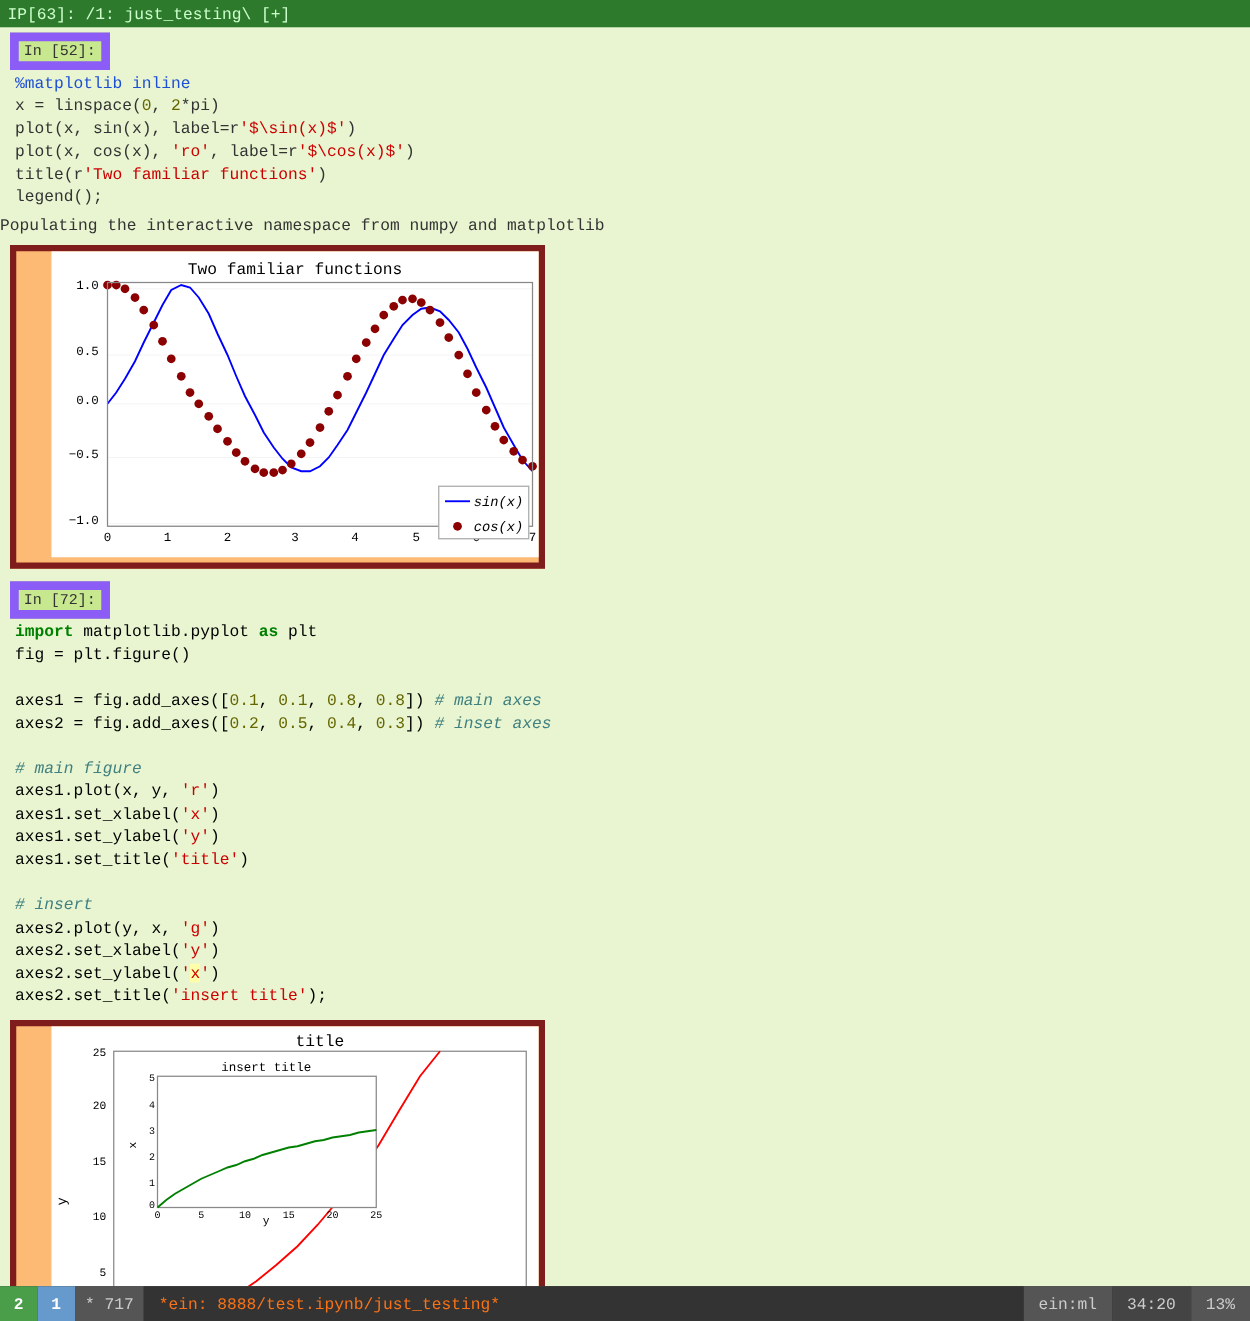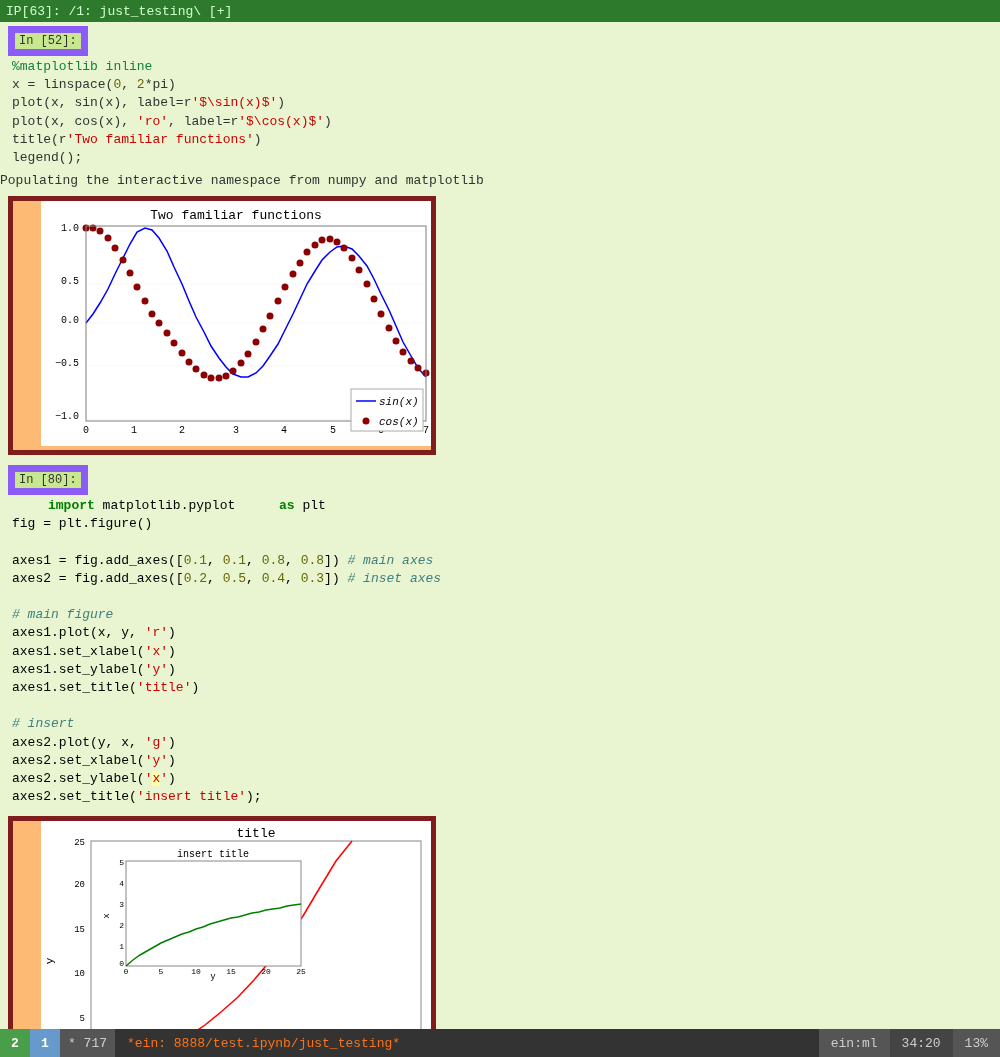--- a/index.html
+++ b/index.html
@@ -48,26 +48,26 @@
       font-size: 12px;
       margin-bottom: 2px;
     }
 
     .cell-code {
       padding-left: 4px;
       line-height: 1.4;
     }
 
     
-    .kw { color: #008000; font-weight: bold; margin-left: 36px; } 
+    .kw { color: #008000; font-weight: bold; } 
     .str { color: #cc0000; } 
     .num { color: #666600; } 
     .cmt { color: #408080; font-style: italic; } 
     .plain { color: #333333; }
-    .magenta { color: #15803d; }
+    .magenta { color: #1d4ed8; }
     .output-text { color: #333; font-size: 13px; padding: 2px 0; }
 
     
     .plot-container {
       margin: 6px 8px;
       background: #fdba74;
       border: 5px solid #7f1d1d;
       display: inline-block;
       position: relative;
       padding-left: 28px;
@@ -282,21 +282,21 @@
       <line x1="315" y1="200" x2="335" y2="200" stroke="blue" stroke-width="1.5"></line>
       <text x="338" y="204" font-size="11" font-family="serif" font-style="italic">sin(x)</text>
 
       <circle cx="325" cy="220" r="3.5" fill="darkred"></circle>
       <text x="338" y="224" font-size="11" font-family="serif" font-style="italic">cos(x)</text>
     </svg>
   </div>
 
   
   <div class="cell">
-    <div class="cell-in-label">In [80]:</div>
+    <div class="cell-in-label">In [72]:</div>
     <div class="cell-code">
       <span class="kw">import</span> matplotlib.pyplot <span class="kw">as</span> plt<br>
       fig = plt.figure()<br>
       <br>
       axes1 = fig.add_axes([<span class="num">0.1</span>, <span class="num">0.1</span>, <span class="num">0.8</span>, <span class="num">0.8</span>])  <span class="cmt"># main axes</span><br>
       axes2 = fig.add_axes([<span class="num">0.2</span>, <span class="num">0.5</span>, <span class="num">0.4</span>, <span class="num">0.3</span>])  <span class="cmt"># inset axes</span><br>
       <br>
       <span class="cmt"># main figure</span><br>
       axes1.plot(x, y, <span class="str">'r'</span>)<br>
       axes1.set_xlabel(<span class="str">'x'</span>)<br>

